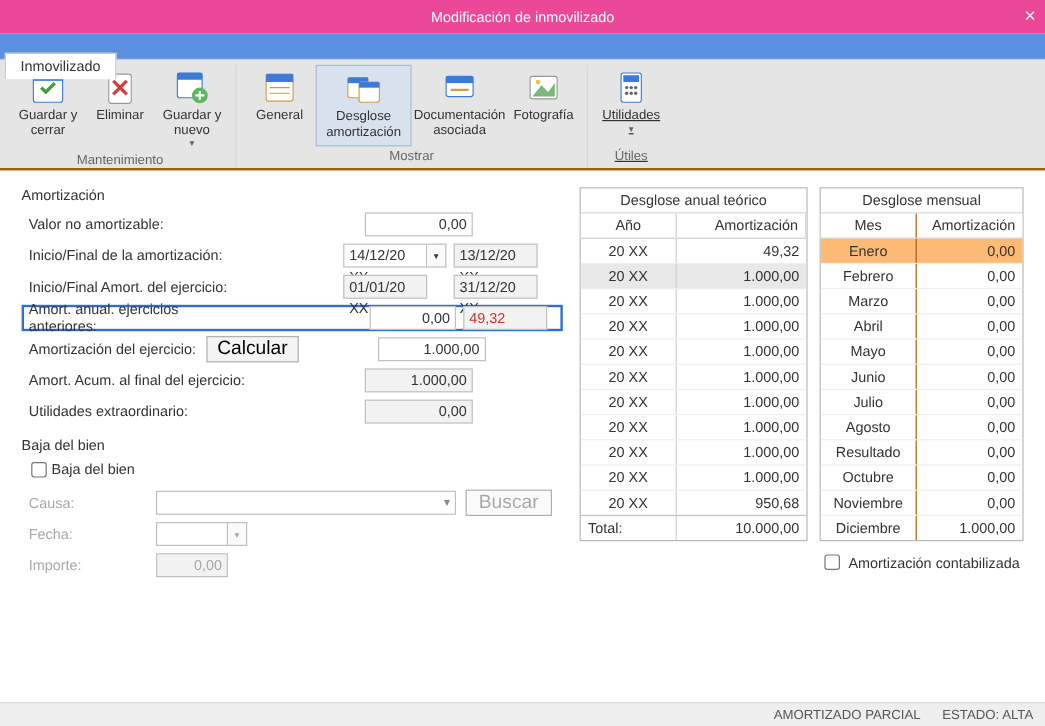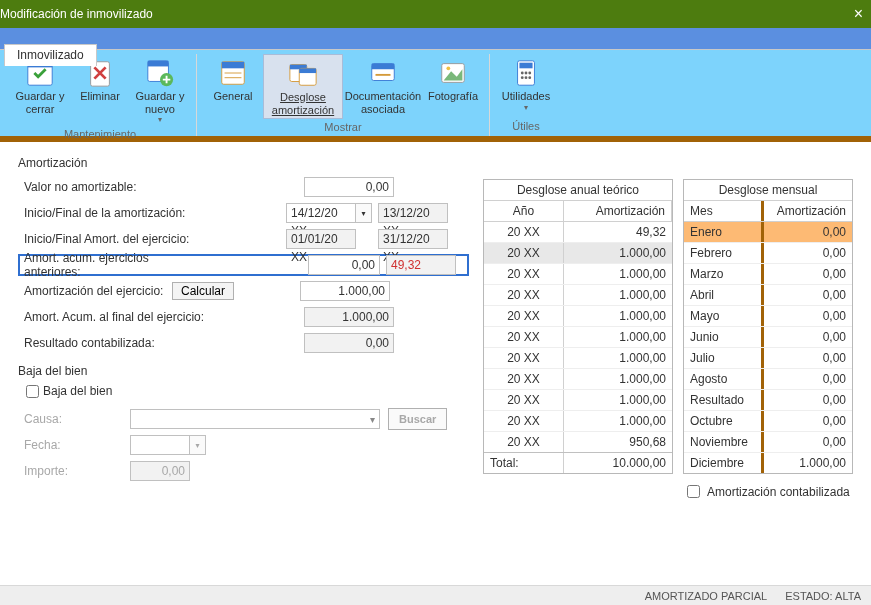--- a/index.html
+++ b/index.html
@@ -8,24 +8,25 @@
     font-family: "Segoe UI", Tahoma, sans-serif;
     font-size: 12px;
     color: #333;
     background: #fff;
     width: 871px;
     height: 605px;
     overflow: hidden;
     position: relative;
   }
   .titlebar {
-    background: #4d7c0f;
+    background: #ec4899;
     color: #fff;
     height: 28px;
     line-height: 28px;
+    text-align: center;
     position: relative;
   }
   .titlebar .close {
     position: absolute;
     right: 8px;
     top: 0;
     font-size: 16px;
     cursor: pointer;
   }
   .tabstrip {
@@ -40,50 +41,50 @@
     padding: 3px 12px 4px;
     font-size: 12px;
     border: 1px solid #c8c8c8;
     border-bottom: none;
     margin-left: 4px;
     position: relative;
     top: 16px;
   }
   .ribbon {
     display: flex;
-    background: #7dd3fc;
-    border-bottom: 6px solid #a16207;
+    background: #e5e5e5;
+    border-bottom: 2px solid #a16207;
     padding: 4px 4px 0;
     height: 92px;
   }
   .ribbon-group {
     display: flex;
     flex-direction: column;
     border-right: 1px solid #d8d8d8;
     padding: 0 6px;
   }
-  .ribbon-group:last-child { border-right: none; }
+  .ribbon-group:last-child { border-right: none; text-decoration: underline; }
   .ribbon-buttons {
     display: flex;
     flex: 1;
   }
   .ribbon-btn {
     display: flex;
     flex-direction: column;
     align-items: center;
     justify-content: flex-start;
     width: 60px;
     padding: 4px 2px 2px;
     text-align: center;
     cursor: pointer;
     font-size: 11px;
     line-height: 1.15;
   }
   .ribbon-btn.wide { width: 80px; }
-  .ribbon-btn.selected { background: #d8e1ee; border: 1px solid #a8bcd8; text-decoration: underline; }
+  .ribbon-btn.selected { background: #d8e1ee; border: 1px solid #a8bcd8; }
   .ribbon-btn svg { width: 30px; height: 30px; margin-bottom: 2px; }
   .ribbon-btn .caret { font-size: 8px; color: #666; }
   .ribbon-group-label {
     text-align: center;
     font-size: 11px;
     color: #666;
     padding: 2px 0 4px;
   }
   .content {
     padding: 14px 18px 10px;
@@ -121,49 +122,49 @@
     border: 2px solid #2f6fd0;
     padding: 2px 4px;
     margin-left: -6px;
     margin-right: -4px;
   }
   .red { color: #d03030; }
   .calc-btn {
     border: 1px solid #b0b0b0;
     background: #f4f4f4;
     padding: 1px 8px;
-    font-size: 12px;
+    font-size: 16px;
     cursor: pointer;
     margin-right: 8px;
   }
   .checkbox-row { display:flex; align-items:center; gap:4px; margin: 6px 0 10px 2px; }
   .checkbox-row input { margin:0; }
   .muted label, .muted .field, .muted .dd, .muted button { color:#a8a8a8; }
   .combo {
     border:1px solid #c0c0c0; height:20px; width:250px; background:#fff;
     display:flex; align-items:center; justify-content:flex-end; padding:0 4px; font-size:10px; color:#888;
   }
   .btn {
-    border:1px solid #b0b0b0; background:#fafafa; height:22px; padding:0 10px; cursor:pointer; font-size:11px;font-weight:bold;
+    border:1px solid #b0b0b0; background:#fafafa; height:22px; padding:0 10px; cursor:pointer; font-size:16px;
   }
   
-  .tablebox { border:1px solid #b8b8b8;margin-top:23px; }
+  .tablebox { border:1px solid #b8b8b8; }
   .tablebox .thead { background:#fff; border-bottom:1px solid #d0d0d0; display:flex; }
   .tablebox .title { text-align:center; padding:3px 0; border-bottom:1px solid #d0d0d0; font-size:12px; }
   .th, .td { padding:3px 6px; font-size:12px; }
   .tablebox .row { display:flex; border-bottom:1px solid #eee; }
   .tablebox .row:last-child { border-bottom:none; }
   .annual { width: 190px; }
   .annual .c1 { width: 80px; text-align:center; border-right:1px solid #d0d0d0; }
   .annual .c2 { flex:1; text-align:right; }
   .annual .thead .th { border-right:1px solid #d0d0d0; }
   .annual .row.sel { background:#e8e8e8; }
   .annual .total { border-top:1px solid #c0c0c0; }
   .monthly { width: 170px; }
-  .monthly .c1 { width: 80px; text-align:left; border-right:3px solid #a16207; }
+  .monthly .c1 { width: 80px; text-align:center; border-right:1px solid #a16207; }
   .monthly .c2 { flex:1; text-align:right; }
   .monthly .row.sel { background:#fdba74; }
   .rightcols { display:flex; gap:10px; }
   .below-monthly { margin-top:8px; display:flex; align-items:center; gap:4px; font-size:12px; }
   .statusbar {
     position:absolute; bottom:0; left:0; right:0;
     background:#eeeeee; border-top:1px solid #d8d8d8;
     height:20px; display:flex; justify-content:flex-end; align-items:center;
     padding:0 10px; font-size:11px; color:#555; gap:18px;
   }
@@ -297,42 +298,42 @@
 
       <div class="form-row">
         <label>Inicio/Final Amort. del ejercicio:</label>
         <div style="width:92px;"></div>
         <div class="field date ro">01/01/20 XX</div>
         <div style="width:22px;"></div>
         <div class="field date ro">31/12/20 XX</div>
       </div>
 
       <div class="form-row highlight-row">
-        <label style="width:176px;">Amort. acum. ejercicios anteriores:</label>
+        <label style="width:176px;">Amort. anual. ejercicios anteriores:</label>
         <div style="width:108px;"></div>
         <div class="field num" style="width:72px;">0,00</div>
         <div style="width:6px;"></div>
         <div class="field ro red" style="width:70px;text-align:left;">49,32</div>
       </div>
 
       <div class="form-row">
         <label style="width:148px;">Amortización del ejercicio:</label>
         <button class="calc-btn">Calcular</button>
         <div style="width:58px;"></div>
         <div class="field num">1.000,00</div>
       </div>
 
       <div class="form-row">
         <label style="width:200px;">Amort. Acum. al final del ejercicio:</label>
         <div style="width:80px;"></div>
         <div class="field num ro">1.000,00</div>
       </div>
 
       <div class="form-row">
-        <label>Resultado contabilizada:</label>
+        <label>Utilidades extraordinario:</label>
         <div style="width:110px;"></div>
         <div class="field num ro">0,00</div>
       </div>
     </div>
 
     <div class="section-title" style="margin-top:10px;">Baja del bien</div>
 
     <div style="padding-left:6px;">
       <div class="checkbox-row">
         <input type="checkbox" style="">

